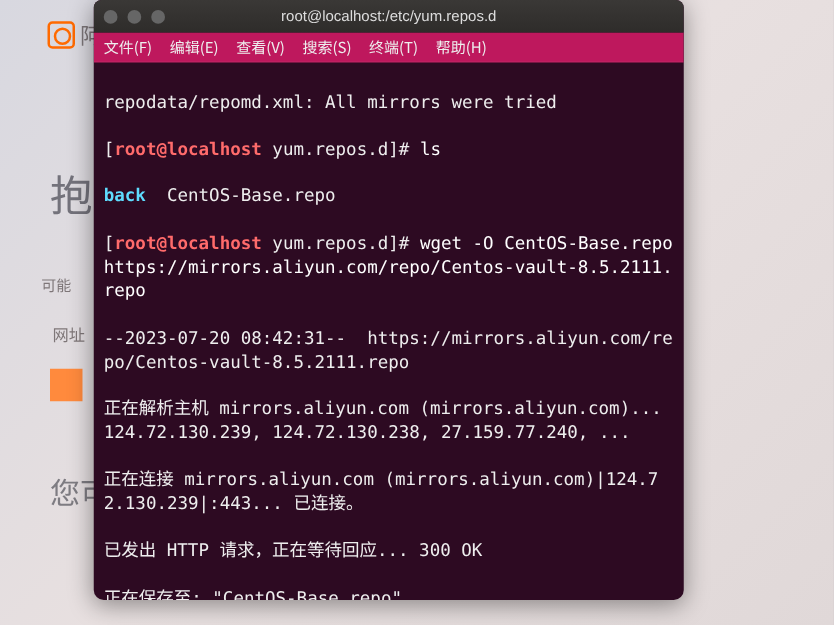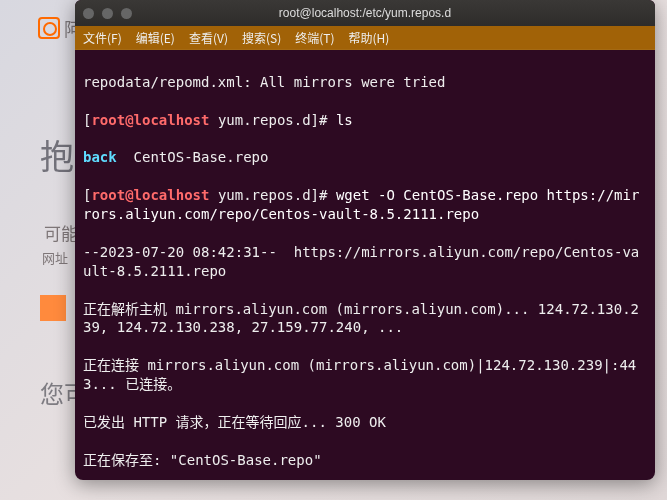--- a/index.html
+++ b/index.html
@@ -14,29 +14,29 @@
     .bg-text {
       position: absolute;
       color: rgba(60, 50, 50, 0.6);
       font-family: "Noto Sans CJK SC", sans-serif;
     }
     .bg-logo { top: 15px; left: 38px; font-size: 18px; display: flex; align-items: center; gap: 4px; }
     .bg-logo-icon { width: 22px; height: 22px; border: 2px solid #ff6a00; border-radius: 4px; position: relative; display: inline-block; }
     .bg-logo-icon::after { content: ""; position: absolute; width: 10px; height: 10px; border: 2px solid #ff6a00; border-radius: 50%; top: 3px; left: 3px; }
     .bg-nav { top: 20px; font-size: 13px; color: rgba(70,70,80,0.55); }
     .bg-big { left: 40px; top: 130px; font-size: 34px; color: rgba(70,70,80,0.7); }
-    .bg-label1 { left: 44px; top: 220px; font-size: 17px; }
-    .bg-label2 { left: 42px; top: 248px; font-size: 13px; }
+    .bg-label1 { left: 33px; top: 220px; font-size: 12px; }
+    .bg-label2 { left: 42px; top: 258px; font-size: 13px; }
     .bg-sq { position: absolute; left: 40px; top: 295px; width: 26px; height: 26px; background: #ff8a3d; }
     .bg-you { left: 40px; top: 375px; font-size: 24px; color: rgba(70,70,80,0.65); }
     .terminal-window {
       position: absolute;
       top: 0;
       left: 75px;
-      width: 580px;
+      width: 472px;
       height: 480px;
       background: #2d0a22;
       border-radius: 6px 6px 8px 8px;
       box-shadow: 0 4px 20px rgba(0,0,0,0.4);
       display: flex;
       flex-direction: column;
       overflow: hidden;
     }
     .titlebar {
       height: 26px;
@@ -47,21 +47,21 @@
       justify-content: center;
       color: #ddd;
       font-size: 12px;
       font-family: sans-serif;
       position: relative;
     }
     .win-controls { position: absolute; left: 8px; display: flex; gap: 8px; }
     .win-btn { width: 11px; height: 11px; border-radius: 50%; background: #666; }
     .menubar {
       height: 24px;
-      background: #a16207;
+      background: #be185d;
       display: flex;
       align-items: center;
       padding: 0 8px;
       gap: 14px;
       color: #eee;
       font-size: 12px;
       font-family: "Noto Sans CJK SC", sans-serif;
       border-bottom: 1px solid rgba(255,255,255,0.05);
     }
     .menu-item { cursor: pointer; }

